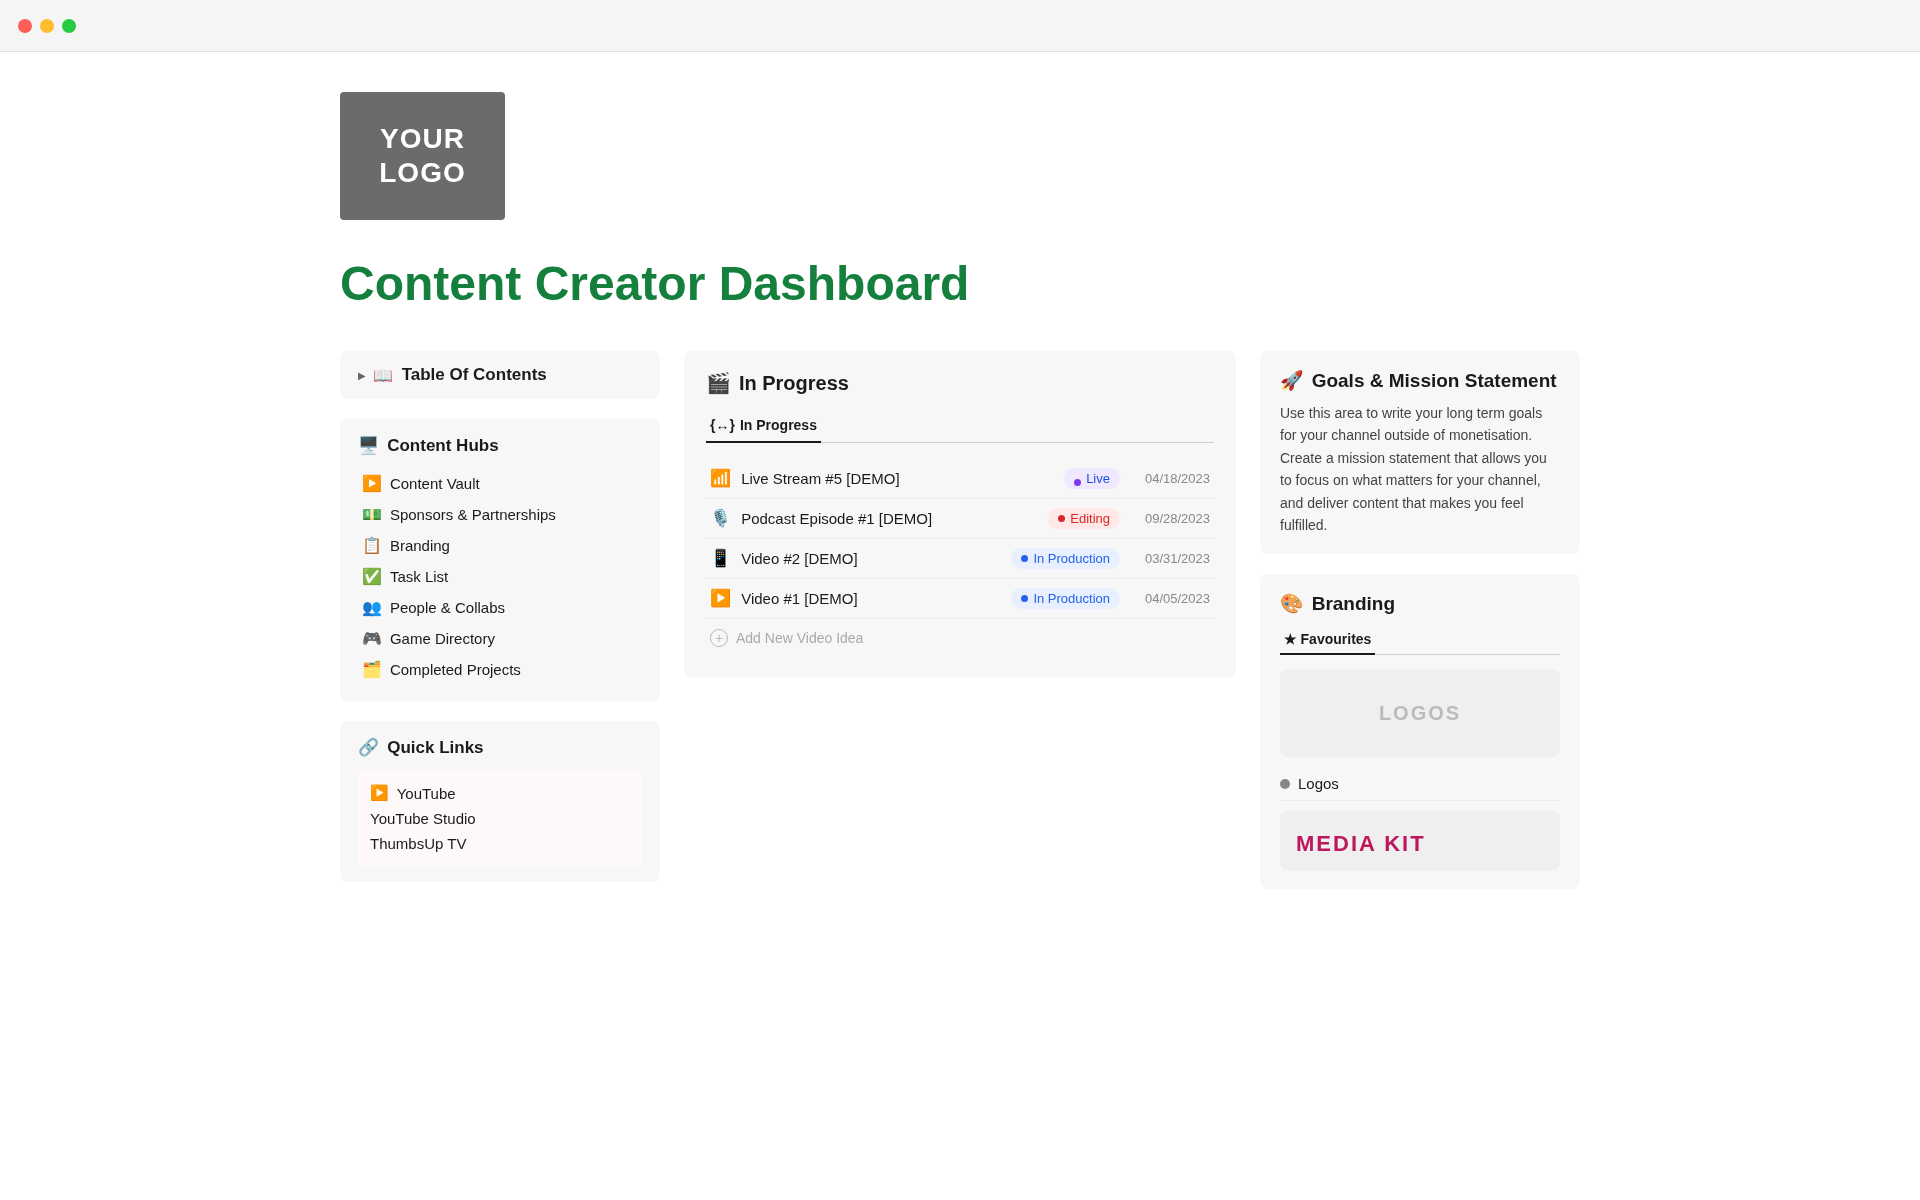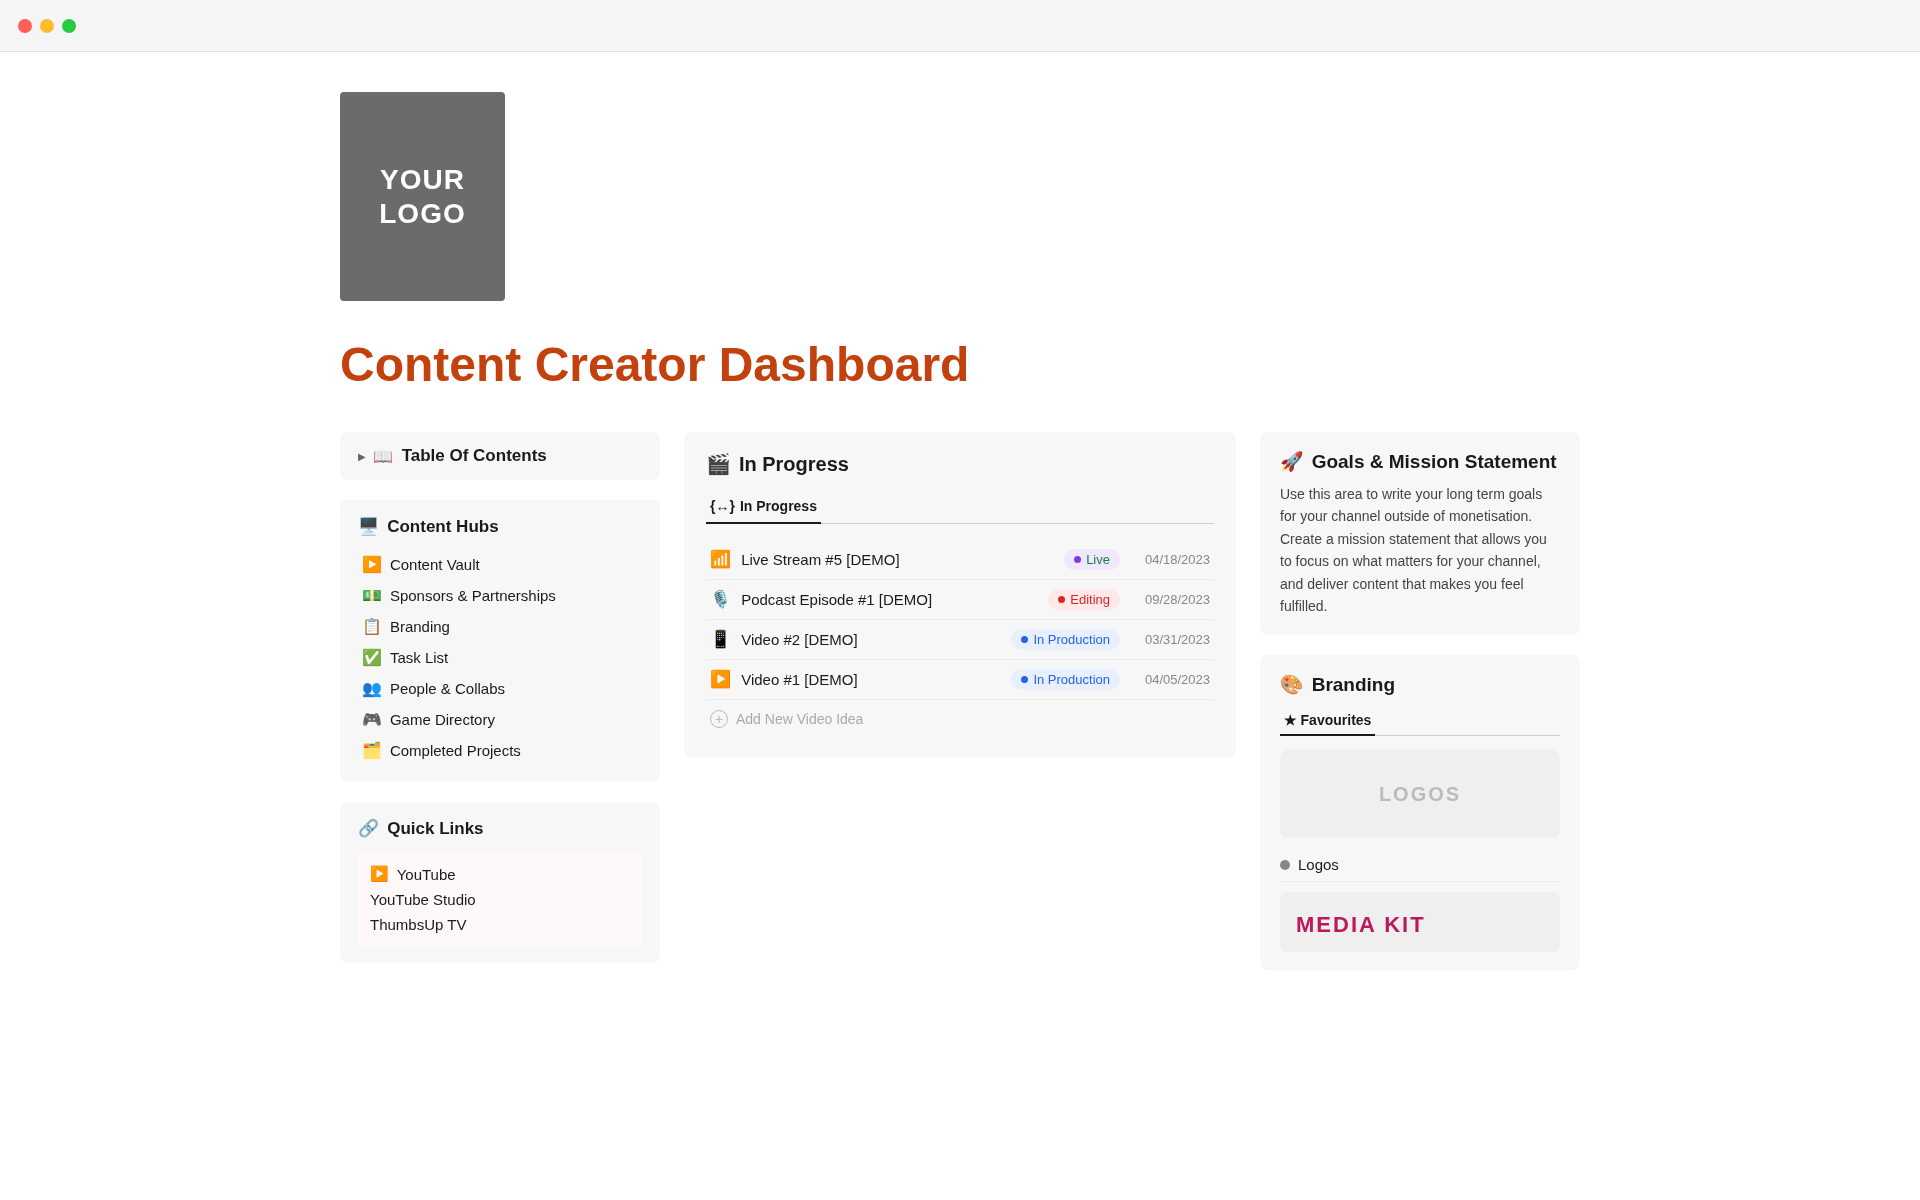--- a/index.html
+++ b/index.html
@@ -31,42 +31,42 @@
     
     .page {
       max-width: 1400px;
       margin: 0 auto;
       padding: 40px 80px 60px 80px;
     }
 
     
     .logo-box {
       width: 165px;
-      height: 209px;
+      height: 128px;
       background: #6b6b6b;
       display: flex;
       align-items: center;
       justify-content: center;
       margin-bottom: 36px;
       border-radius: 4px;
     }
     .logo-text {
       color: #ffffff;
       font-weight: 900;
       font-size: 28px;
       text-align: center;
       line-height: 1.2;
       letter-spacing: 1px;
     }
 
     
     .page-title {
       font-size: 48px;
       font-weight: 800;
-      color: #c2410c;
+      color: #15803d;
       margin-bottom: 40px;
     }
 
     
     .main-grid {
       display: grid;
       grid-template-columns: 320px 1fr 320px;
       gap: 24px;
       align-items: start;
     }
@@ -205,21 +205,21 @@
     .status-badge {
       padding: 3px 10px;
       border-radius: 12px;
       font-size: 13px;
       font-weight: 500;
       display: flex;
       align-items: center;
       gap: 5px;
       flex-shrink: 0;
     }
-    .badge-live { background: #f0e8ff; color: #15803d; }
+    .badge-live { background: #f0e8ff; color: #1d4ed8; align-items: flex-end; }
     .badge-editing { background: #ffe8e8; color: #dc2626; }
     .badge-production { background: #e8f0ff; color: #2563eb; }
     .badge-dot {
       width: 7px; height: 7px;
       border-radius: 50%;
     }
     .dot-live { background: #7c3aed; }
     .dot-editing { background: #dc2626; }
     .dot-production { background: #2563eb; }
 

